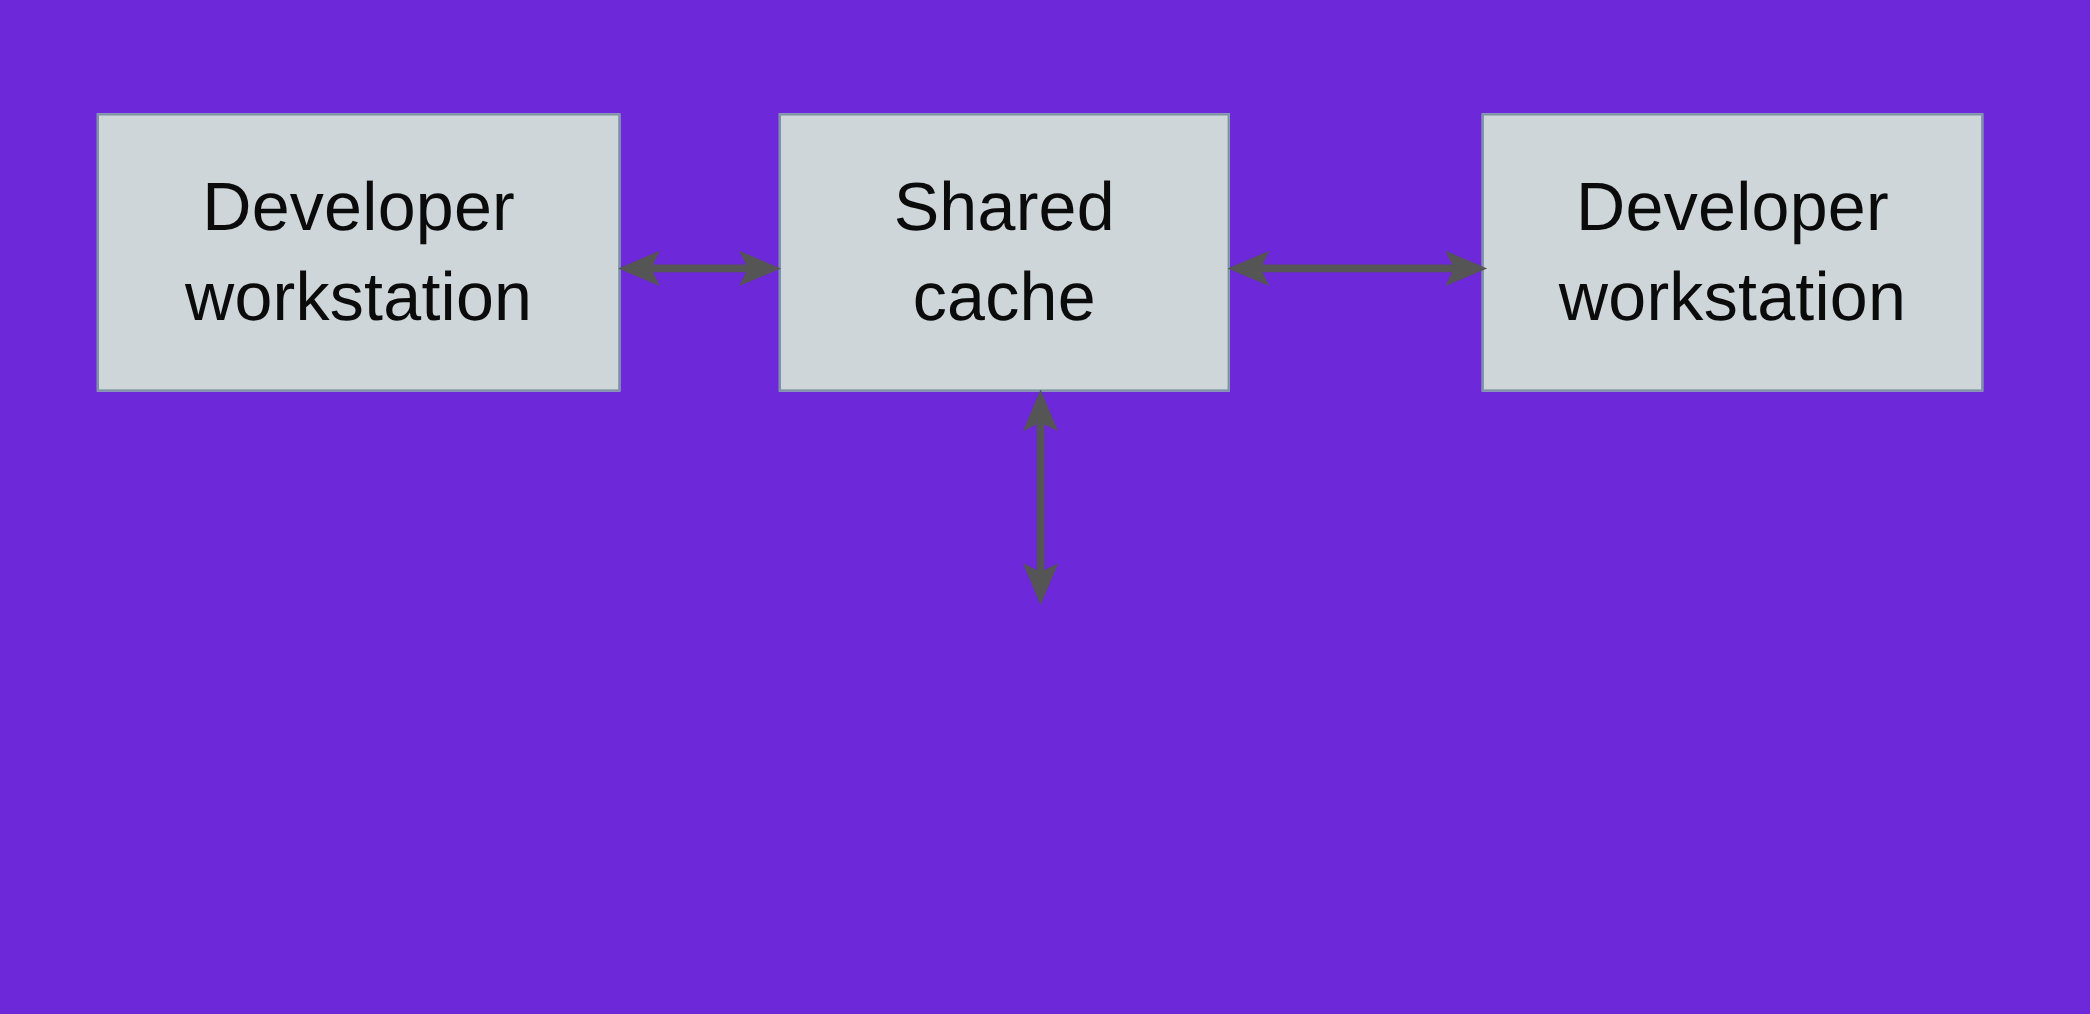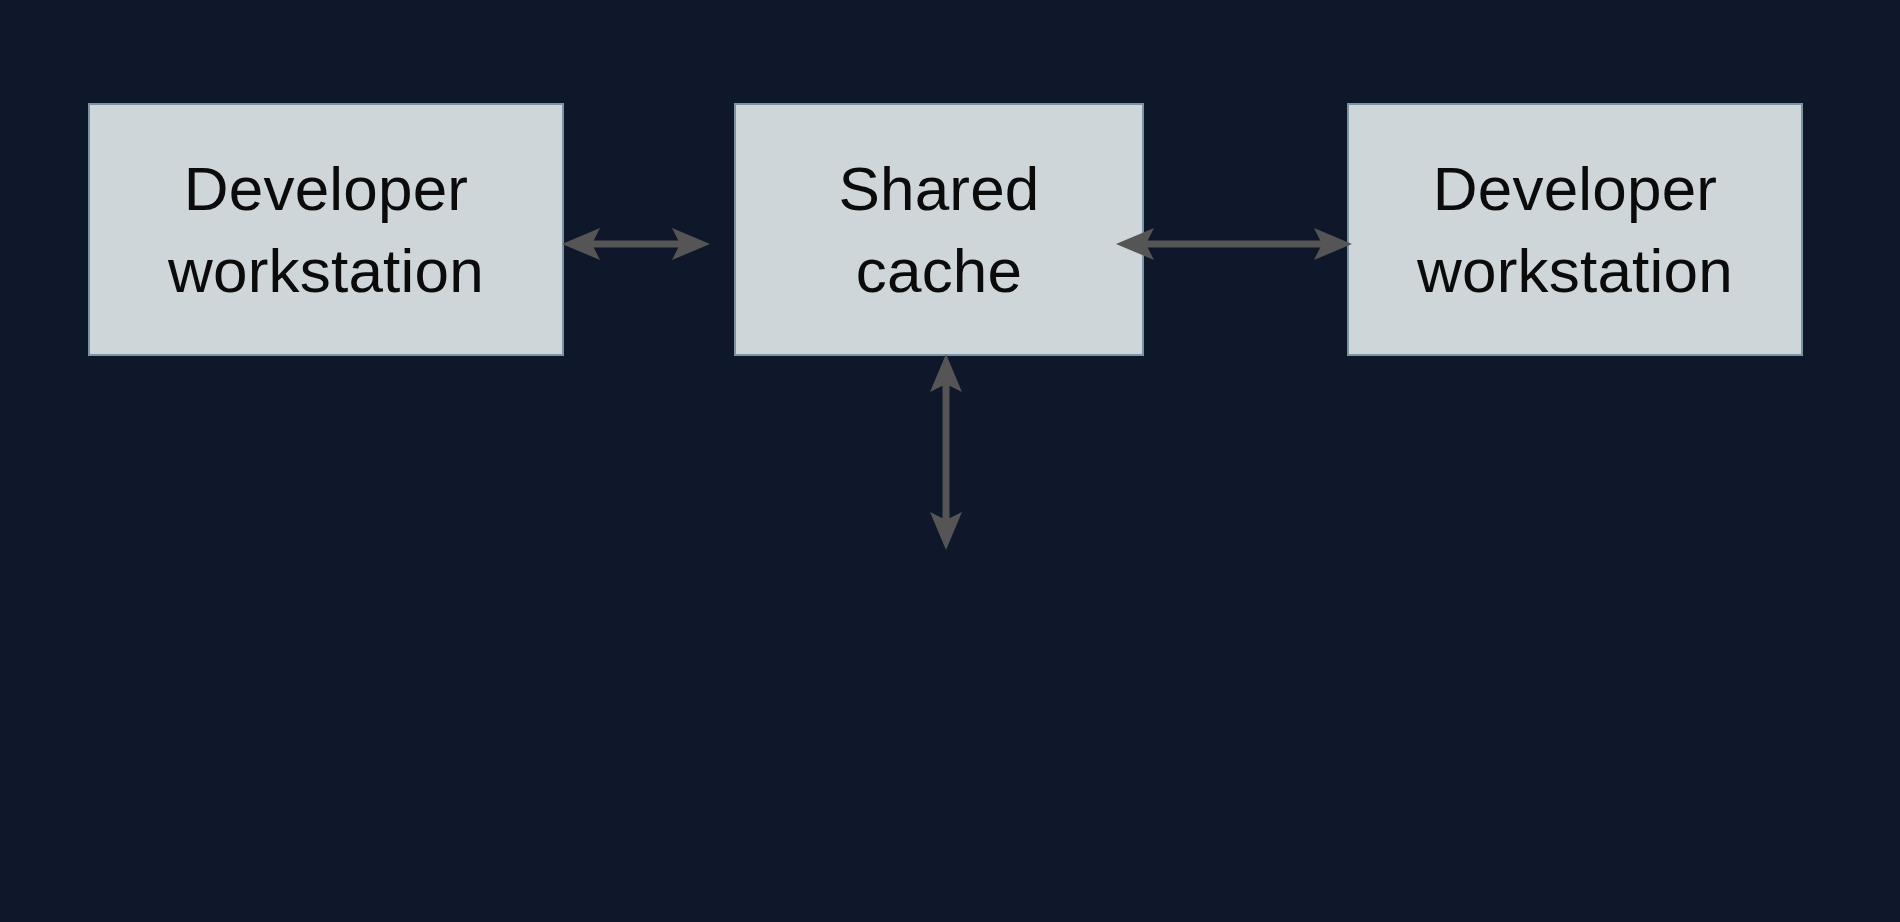--- a/index.html
+++ b/index.html
@@ -33,41 +33,41 @@
     font-size: 62px;
     line-height: 1.32;
     color: #0b0b0b;
     font-weight: 400;
     letter-spacing: 0.2px;
     white-space: pre-line;
     padding: 0 4px;
   }
   
   #node-dev-left   { left: 88px;   top: 103px; width: 476px; height: 253px; }
-  #node-shared     { left: 708px;  top: 103px; width: 410px; height: 253px; margin-left: 26px; }
+  #node-shared     { left: 708px;  top: 103px; width: 410px; height: 253px; }
   #node-dev-right  { left: 1347px; top: 103px; width: 456px; height: 253px; }
   #node-ci         { left: 708px;  top: 548px; width: 410px; height: 272px; }
 
   
   #node-dev-right .node-label { width: 500px; }
 
   .edge {
     position: absolute;
     overflow: visible;
   }
   #edge-left-shared  { left: 560px; top: 218px; width: 152px; height: 52px; }
   #edge-shared-right { left: 1114px; top: 218px; width: 240px; height: 52px; }
   #edge-shared-ci    { left: 920px; top: 352px; width: 52px; height: 200px; }
 
   .edge svg { display: block; overflow: visible; }
 </style>
 </head>
 <body>
 
-<div id="canvas" style="background: #0f172a;">
+<div id="canvas" style="background: #6d28d9;">
 
   <div class="node" id="node-dev-left" style="left: 88px; top: 103px; width: 476px; height: 253px; background: rgb(206, 214, 217); border-color: rgb(122, 148, 163);">
     <span class="node-label" style="color: rgb(11, 11, 11);">Developer
 workstation</span>
   </div>
 
   <div class="node" id="node-shared" style="left: 708px; top: 103px; width: 410px; height: 253px; background: rgb(206, 214, 217); border-color: rgb(122, 148, 163);">
     <span class="node-label" style="color: rgb(11, 11, 11);">Shared
 cache</span>
   </div>

